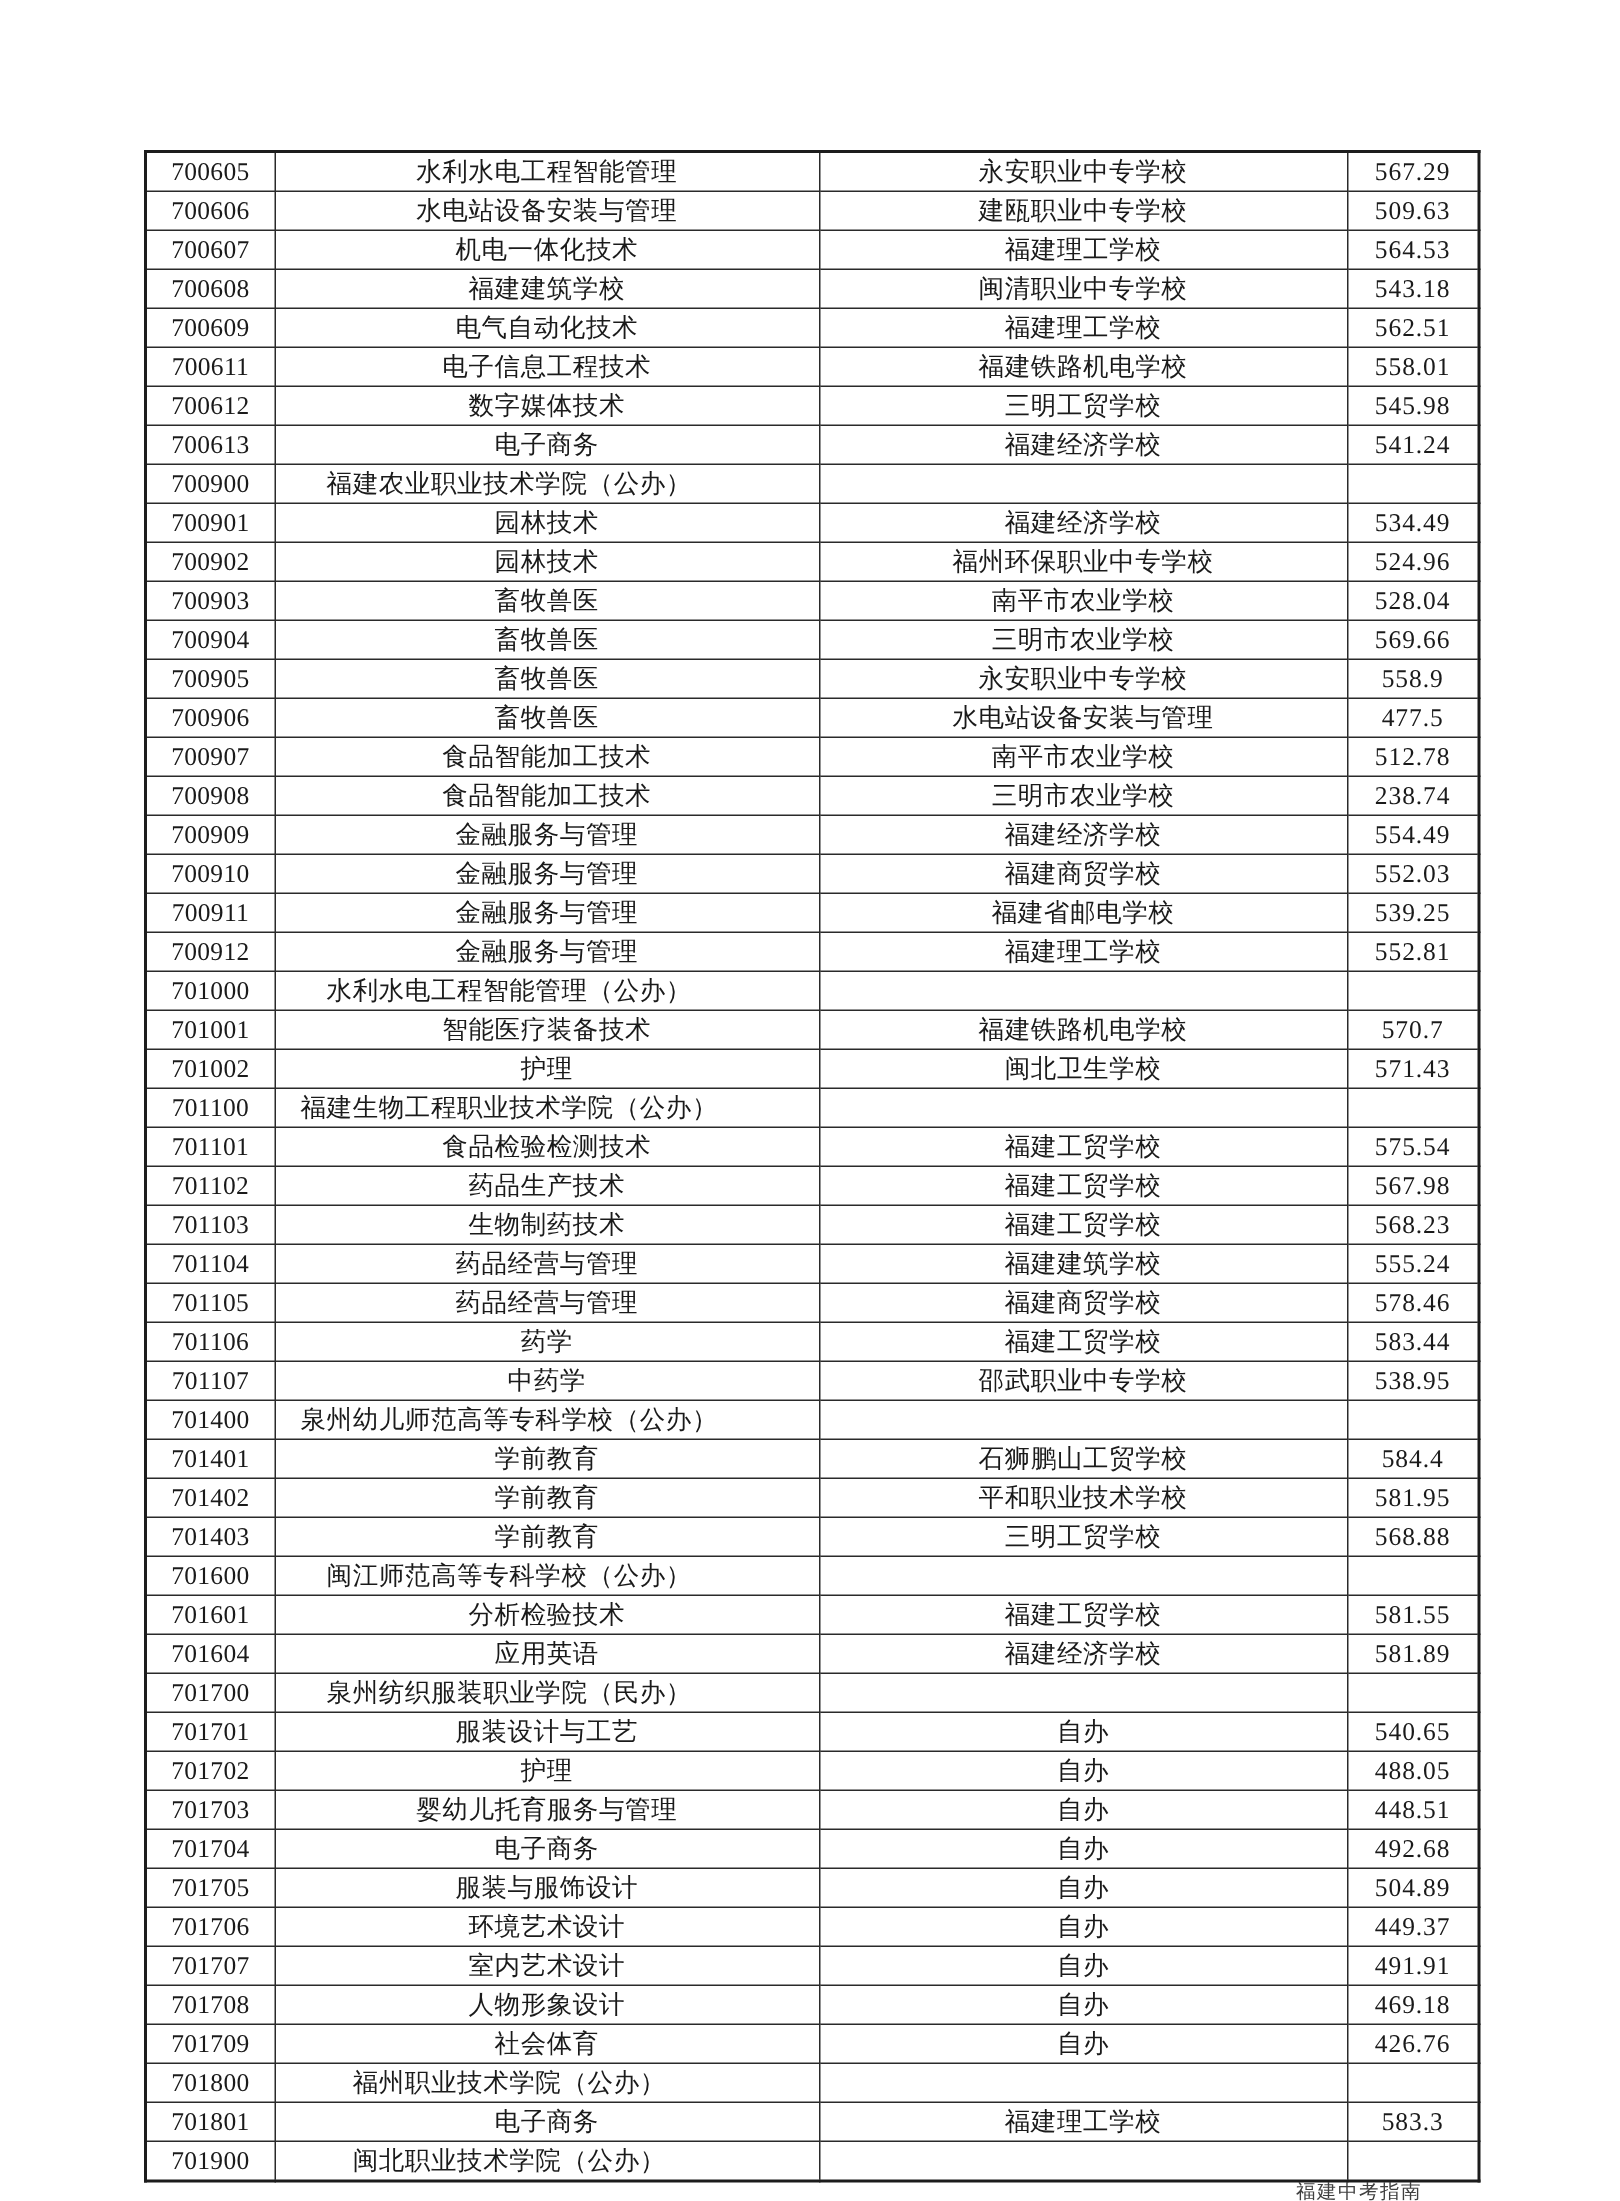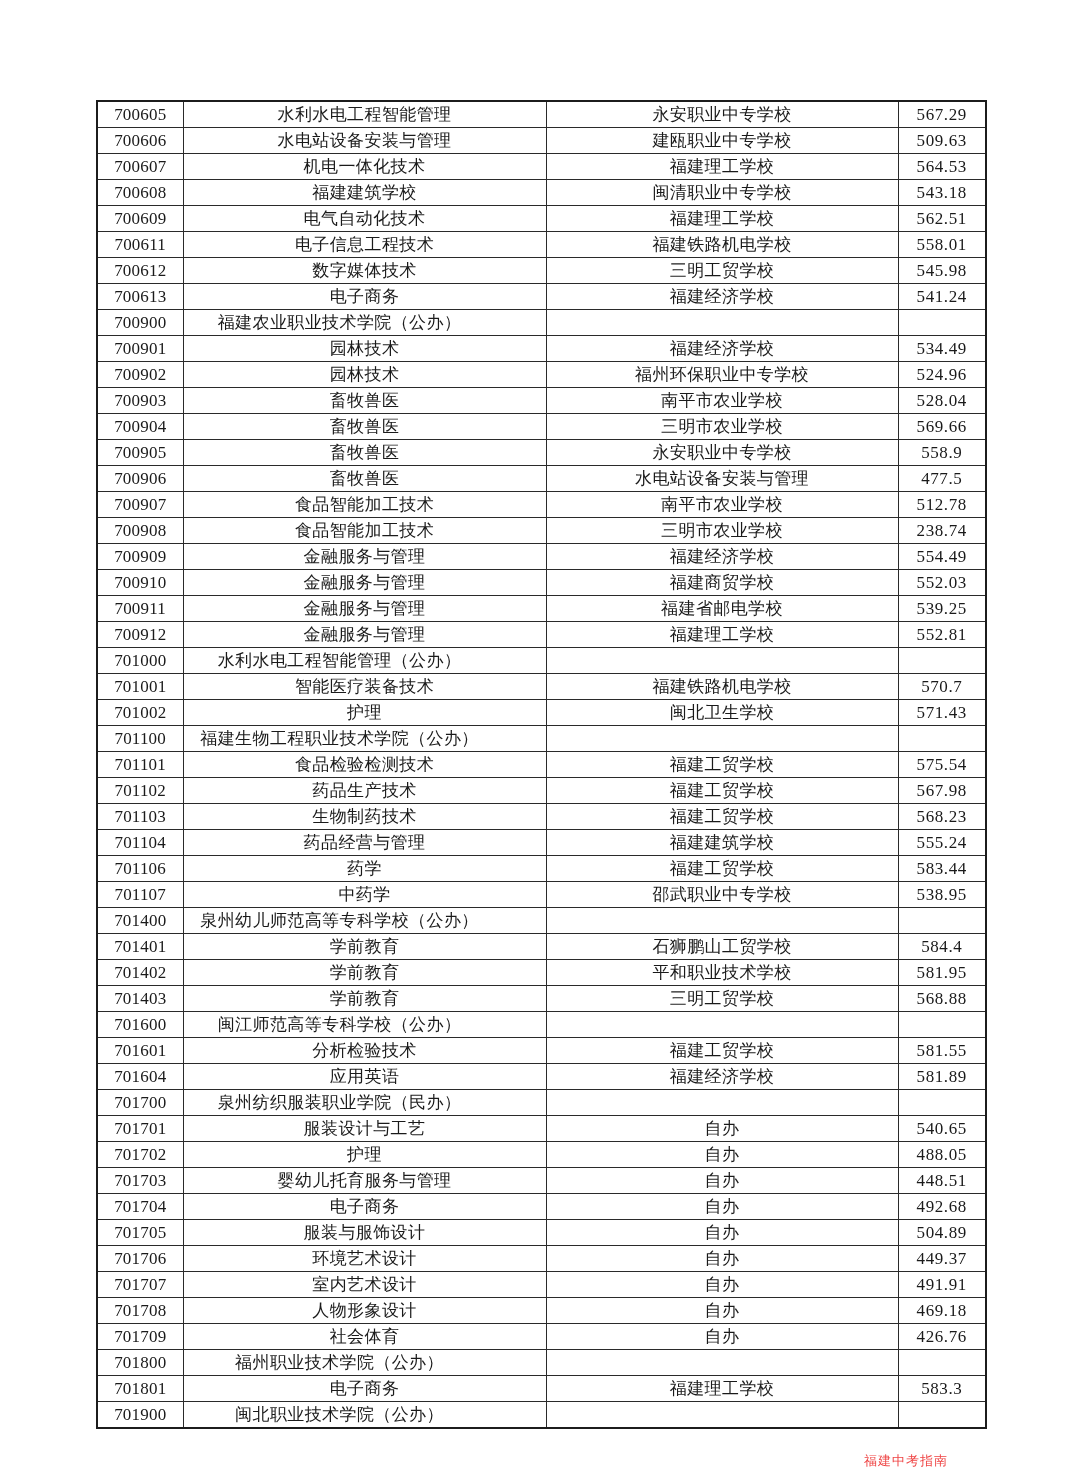--- a/index.html
+++ b/index.html
@@ -76,21 +76,21 @@
   }
   td.empty { }
 
   #watermark {
     position: absolute;
     left: 864px;
     top: 1452px;
     width: 210px;
     height: 16px;
     font-size: 13px;
-    color: #ef4444;
+    color: #404040;
     font-family: "Liberation Sans", sans-serif;
     white-space: nowrap;
     overflow: hidden;
     letter-spacing: 1px;
   }
 </style>
 </head>
 <body>
 
 <div id="page">
@@ -272,20 +272,26 @@
             <td class="school">福建工贸学校</td>
             <td class="score">568.23</td>
           </tr>
           <tr>
             <td class="code">701104</td>
             <td class="major">药品经营与管理</td>
             <td class="school">福建建筑学校</td>
             <td class="score">555.24</td>
           </tr>
           <tr>
+            <td class="code">701105</td>
+            <td class="major">药品经营与管理</td>
+            <td class="school">福建商贸学校</td>
+            <td class="score">578.46</td>
+          </tr>
+          <tr>
             <td class="code">701106</td>
             <td class="major">药学</td>
             <td class="school">福建工贸学校</td>
             <td class="score">583.44</td>
           </tr>
           <tr>
             <td class="code">701107</td>
             <td class="major">中药学</td>
             <td class="school">邵武职业中专学校</td>
             <td class="score">538.95</td>

